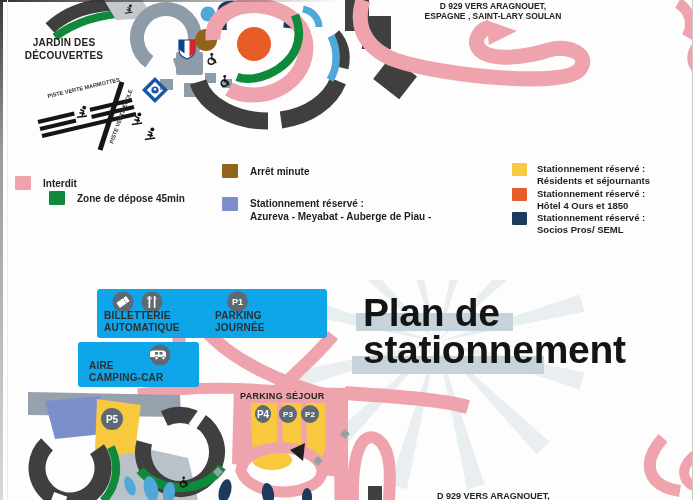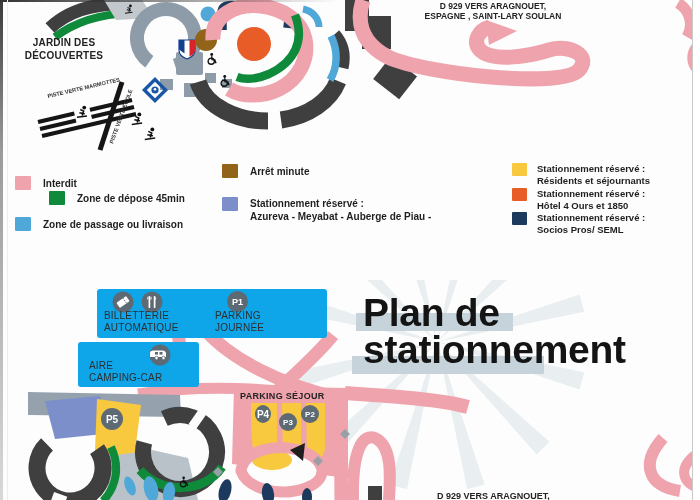--- a/index.html
+++ b/index.html
@@ -7,21 +7,21 @@
         font-family:"Liberation Sans",sans-serif;color:#262626;}
   .abs{position:absolute;}
   .maplabel{font-weight:bold;color:#232323;}
   .legend-item{display:flex;align-items:center;}
   .legend-item.top{align-items:flex-start;}
   .swatch{flex:0 0 auto;width:16px;height:14px;margin-right:12px;border-radius:1px;}
   .legend-lines{font-weight:bold;color:#1f1f1f;}
   .badge{position:absolute;border-radius:50%;background:#5d6a74;color:#fff;
          display:flex;align-items:center;justify-content:center;font-weight:bold;}
   .graybox{position:absolute;background:#0ea5e9;border-radius:3px;}
-  .boxtext{position:absolute;font-weight:normal;color:#2e2e2e;font-size:10px;line-height:12px;letter-spacing:.2px;}
+  .boxtext{position:absolute;font-weight:bold;color:#2e2e2e;font-size:10px;line-height:12px;letter-spacing:.2px;}
   .title-line{position:absolute;font-weight:bold;color:#141414;font-size:39px;line-height:1;letter-spacing:-.3px;}
   .hl{position:absolute;background:#c6d3da;}
   svg{display:block;}
 </style>
 </head>
 <body>
 
 <div id="page">
 
   <svg class="abs" style="left:0;top:0;" width="700" height="163" viewBox="0 0 700 163">
@@ -129,26 +129,20 @@
   <div class="abs legend-item" style="left:15px;top:165px;margin-top:11px;">
     <span class="swatch" style="background-color: rgb(239, 163, 173);"></span>
     <div class="legend-lines" style="font-size:10px;">
       <div>Interdit</div>
     </div>
   </div>
   <div class="abs legend-item" style="left:15px;top:191px;padding-left:34px;">
     <span class="swatch" style="background-color: rgb(14, 138, 58);"></span>
     <div class="legend-lines" style="font-size:10px;">
       <div>Zone de dépose 45min</div>
-    </div>
-  </div>
-  <div class="abs legend-item" style="left:15px;top:217px;">
-    <span class="swatch" style="background-color: rgb(79, 168, 216);"></span>
-    <div class="legend-lines" style="font-size:10px;">
-      <div>Zone de passage ou livraison</div>
     </div>
   </div>
 
   <div class="abs legend-item" style="left:222px;top:164px;">
     <span class="swatch" style="background-color: rgb(146, 100, 26);"></span>
     <div class="legend-lines" style="font-size:10px;">
       <div>Arrêt minute</div>
     </div>
   </div>
   <div class="abs legend-item top" style="left:222px;top:197px;">
@@ -301,21 +295,21 @@
       <circle cx="-3.5" cy="3" r="1.7" fill="#fff" stroke="#5d6a74" stroke-width="0.8"></circle>
       <circle cx="3.5" cy="3" r="1.7" fill="#fff" stroke="#5d6a74" stroke-width="0.8"></circle>
     </svg>
     <div class="boxtext" style="left:11px;top:18px;">AIRE</div>
     <div class="boxtext" style="left:11px;top:30px;">CAMPING-CAR</div>
   </div>
 
   <div class="badge" style="left:101px;top:408px;width:22px;height:22px;font-size:10px;">P5</div>
   <div class="abs maplabel" style="left:240px;top:391px;font-size:9px;letter-spacing:.3px;">PARKING SÉJOUR</div>
   <div class="badge" style="left:255px;top:405px;width:16px;height:18px;font-size:10px;">P4</div>
-  <div class="badge" style="left:279px;top:405px;width:18px;height:18px;font-size:8px;margin-top:8px;">P3</div>
+  <div class="badge" style="left:279px;top:405px;width:18px;height:18px;font-size:8px;">P3</div>
   <div class="badge" style="left:301px;top:405px;width:18px;height:18px;font-size:8px;">P2</div>
 
   <div class="abs maplabel" style="left:437px;top:491px;font-size:9px;">D 929 VERS ARAGNOUET,</div>
 
   <div class="abs" style="left:0;top:0;width:3px;height:500px;background:linear-gradient(180deg,#3a3a3a,#9a9a9a 30%,#d8d8d8);"></div>
   <div class="abs" style="left:0;top:0;width:340px;height:2px;background:linear-gradient(90deg,#333,rgba(220,220,220,0));"></div>
   <div class="abs" style="left:7px;top:0;width:1px;height:500px;background:#ededed;"></div>
   <div class="abs" style="left:692px;top:0;width:1px;height:500px;background:#c9c9c9;"></div>
   <div class="abs" style="left:693px;top:0;width:7px;height:500px;background:#ffffff;"></div>
 

